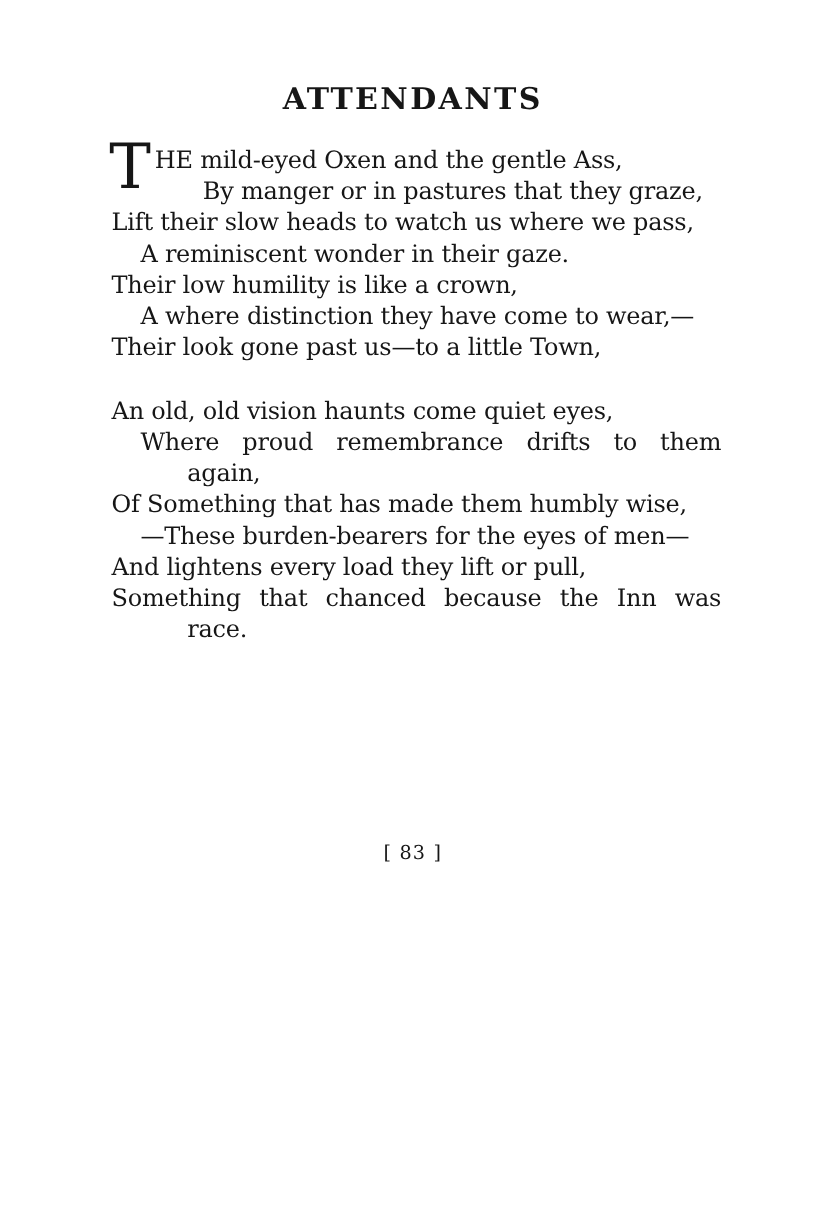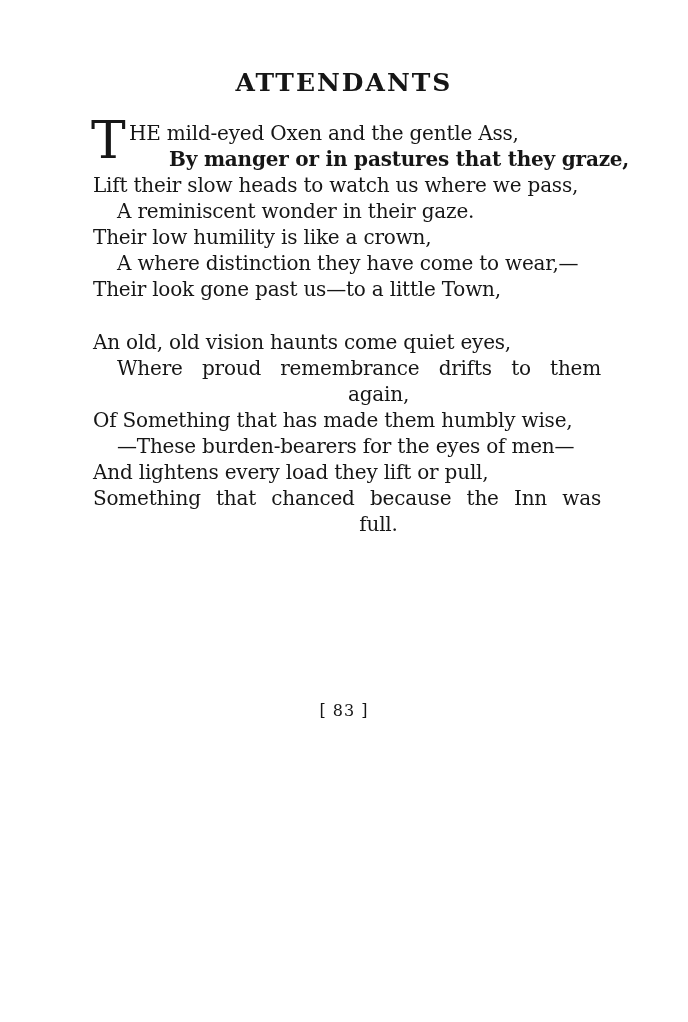--- a/index.html
+++ b/index.html
@@ -46,22 +46,22 @@
   }
   .dropcap {
     position: absolute;
     left: -2px;
     top: -6px;
     font-size: 52px;
     line-height: 52px;
     letter-spacing: 0;
   }
   .ind1 { padding-left: 24px; }
-  .ind2 { padding-left: 63px; text-align: center; }
-  .indby { padding-left: 76px; font-weight: bold; }
+  .ind2 { padding-left: 63px; }
+  .indby { padding-left: 76px; }
   .just {
     white-space: normal;
     text-align: justify;
     text-align-last: justify;
     -moz-text-align-last: justify;
   }
   .stanza2 { margin-top: 27px; }
   .pagenum {
     position: absolute;
     top: 698px;
@@ -95,20 +95,20 @@
     </div>
 
     <div class="stanza stanza2">
       <div class="line">An old, old vision haunts come quiet eyes,</div>
       <div class="line ind1 just">Where proud remembrance drifts to them</div>
       <div class="line ind2">again,</div>
       <div class="line">Of Something that has made them humbly wise,</div>
       <div class="line ind1">—These burden-bearers for the eyes of men—</div>
       <div class="line">And lightens every load they lift or pull,</div>
       <div class="line just">Something that chanced because the Inn was</div>
-      <div class="line ind2">full.</div>
+      <div class="line ind2">race.</div>
     </div>
 
   </div>
 
   <div class="pagenum">[ 83 ]</div>
 
 </div>
 
 </body></html>

